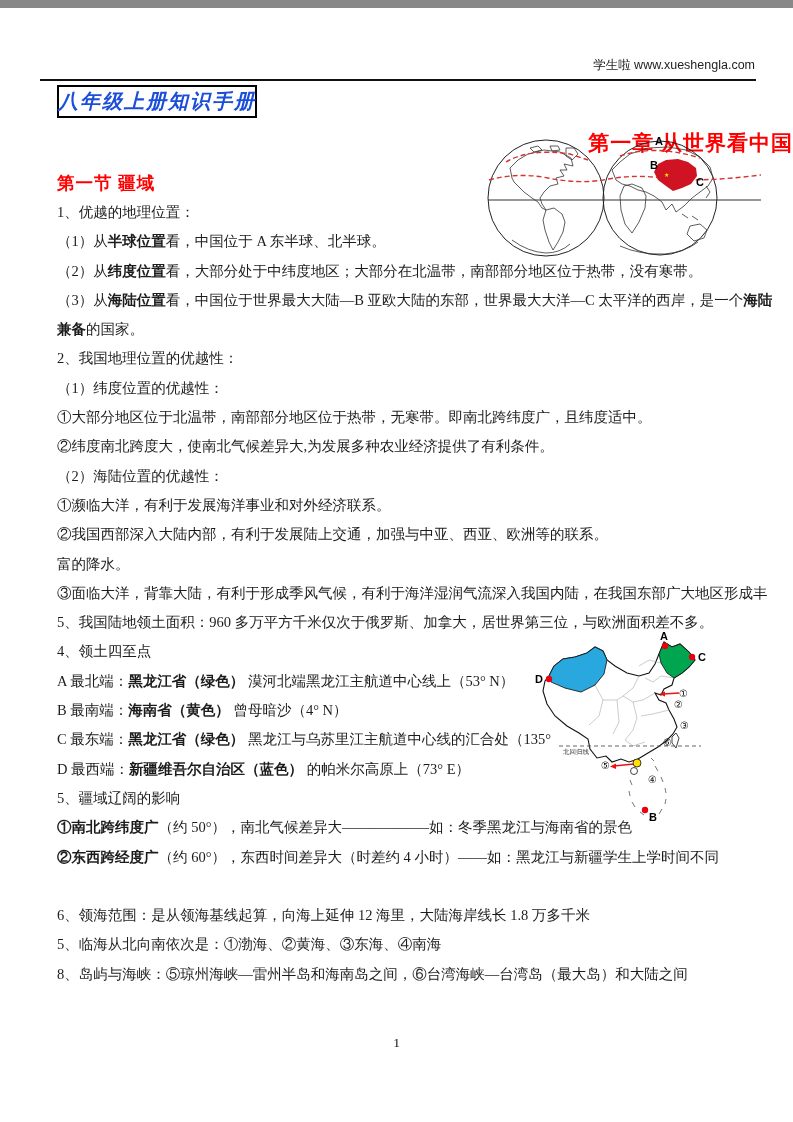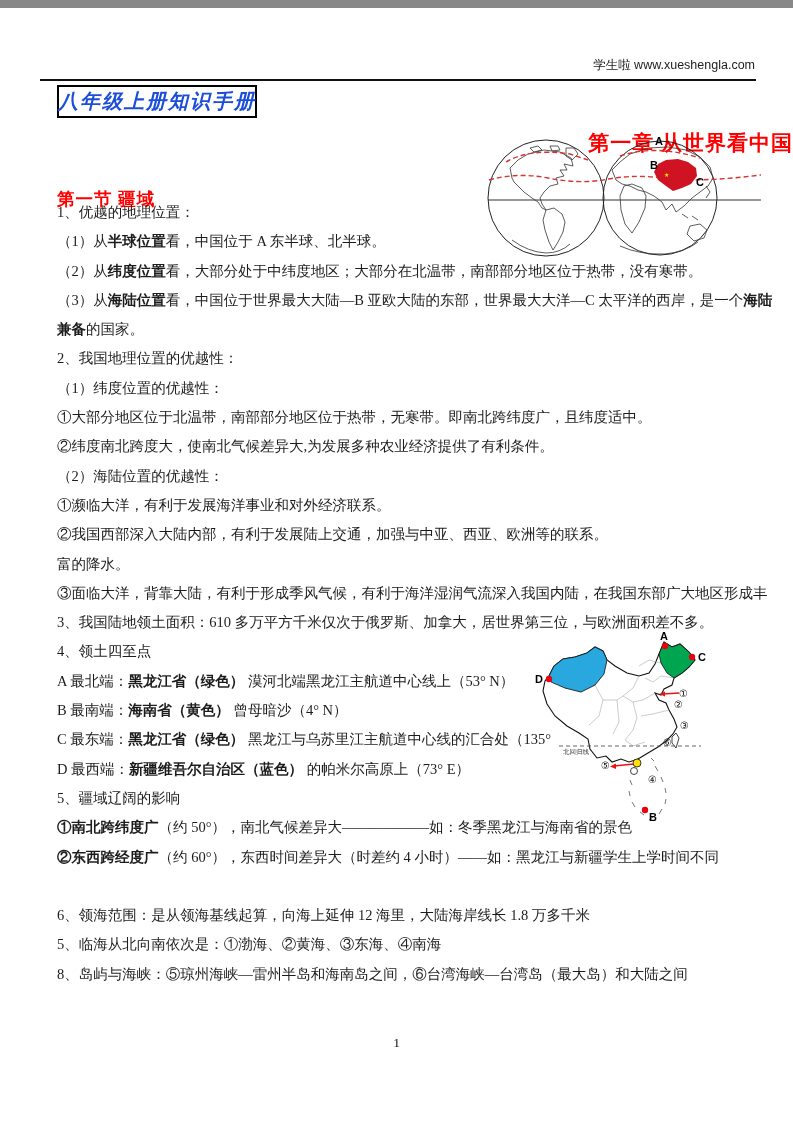--- a/index.html
+++ b/index.html
@@ -18,21 +18,21 @@
   .booklet-box span{
     font-family:"DejaVu Serif",serif;font-style:italic;font-weight:bold;
     font-size:20px;color:#1d4ed8;letter-spacing:2px;white-space:nowrap;
   }
   .chapter-title{
     position:absolute;top:121px;left:0;width:793px;text-align:right;
     font-family:Liberation Sans, sans-serif;
     font-weight:bold;font-size:21px;color:#fe0000;letter-spacing:1px;
   }
   .section-title{
-    position:absolute;top:179px;left:57px;
+    position:absolute;top:163px;left:57px;
     font-family:"Liberation Sans","DejaVu Sans",sans-serif;
     font-weight:bold;font-size:17.5px;color:#fe0000;letter-spacing:1px;
   }
   
   .body-text{position:absolute;top:190px;left:57px;width:712px;font-size:14.5px;}
   .body-text .line{height:29.3px;line-height:29.3px;white-space:nowrap;}
   .body-text .b{font-weight:bold;}
   
   .world-map{position:absolute;top:126px;left:470px;width:292px;height:128px;}
   .china-map{position:absolute;top:622px;left:533px;width:232px;height:198px;}
@@ -167,21 +167,21 @@
       <div class="line"><span class="b">兼备</span><span>的国家。</span></div>
       <div class="line"><span>2、我国地理位置的优越性：</span></div>
       <div class="line"><span>（1）纬度位置的优越性：</span></div>
       <div class="line"><span>①大部分地区位于北温带，南部部分地区位于热带，无寒带。即南北跨纬度广，且纬度适中。</span></div>
       <div class="line"><span>②纬度南北跨度大，使南北气候差异大,为发展多种农业经济提供了有利条件。</span></div>
       <div class="line"><span>（2）海陆位置的优越性：</span></div>
       <div class="line"><span>①濒临大洋，有利于发展海洋事业和对外经济联系。</span></div>
       <div class="line"><span>②我国西部深入大陆内部，有利于发展陆上交通，加强与中亚、西亚、欧洲等的联系。</span></div>
       <div class="line"><span>富的降水。</span></div>
       <div class="line"><span>③面临大洋，背靠大陆，有利于形成季风气候，有利于海洋湿润气流深入我国内陆，在我国东部广大地区形成丰</span></div>
-      <div class="line"><span>3、我国陆地领土面积：610 多万平方千米仅次于俄罗斯、加拿大，居世界第三位，与欧洲面积差不多。</span></div>
+      <div class="line"><span>5、我国陆地领土面积：960 多万平方千米仅次于俄罗斯、加拿大，居世界第三位，与欧洲面积差不多。</span></div>
       <div class="line"><span>4、领土四至点</span></div>
       <div class="line"><span>A 最北端：</span><span class="b">黑龙江省（绿色）</span><span> 漠河北端黑龙江主航道中心线上（53° N）</span></div>
       <div class="line"><span>B 最南端：</span><span class="b">海南省（黄色）</span><span> 曾母暗沙（4° N）</span></div>
       <div class="line"><span>C 最东端：</span><span class="b">黑龙江省（绿色）</span><span> 黑龙江与乌苏里江主航道中心线的汇合处（135°</span></div>
       <div class="line"><span>D 最西端：</span><span class="b">新疆维吾尔自治区（蓝色）</span><span> 的帕米尔高原上（73° E）</span></div>
       <div class="line"><span>5、疆域辽阔的影响</span></div>
       <div class="line"><span class="b">①南北跨纬度广</span><span>（约 50°），南北气候差异大——————如：冬季黑龙江与海南省的景色</span></div>
       <div class="line"><span class="b">②东西跨经度广</span><span>（约 60°），东西时间差异大（时差约 4 小时）——如：黑龙江与新疆学生上学时间不同</span></div>
       <div class="line"></div>
       <div class="line"><span>6、领海范围：是从领海基线起算，向海上延伸 12 海里，大陆海岸线长 1.8 万多千米</span></div>

